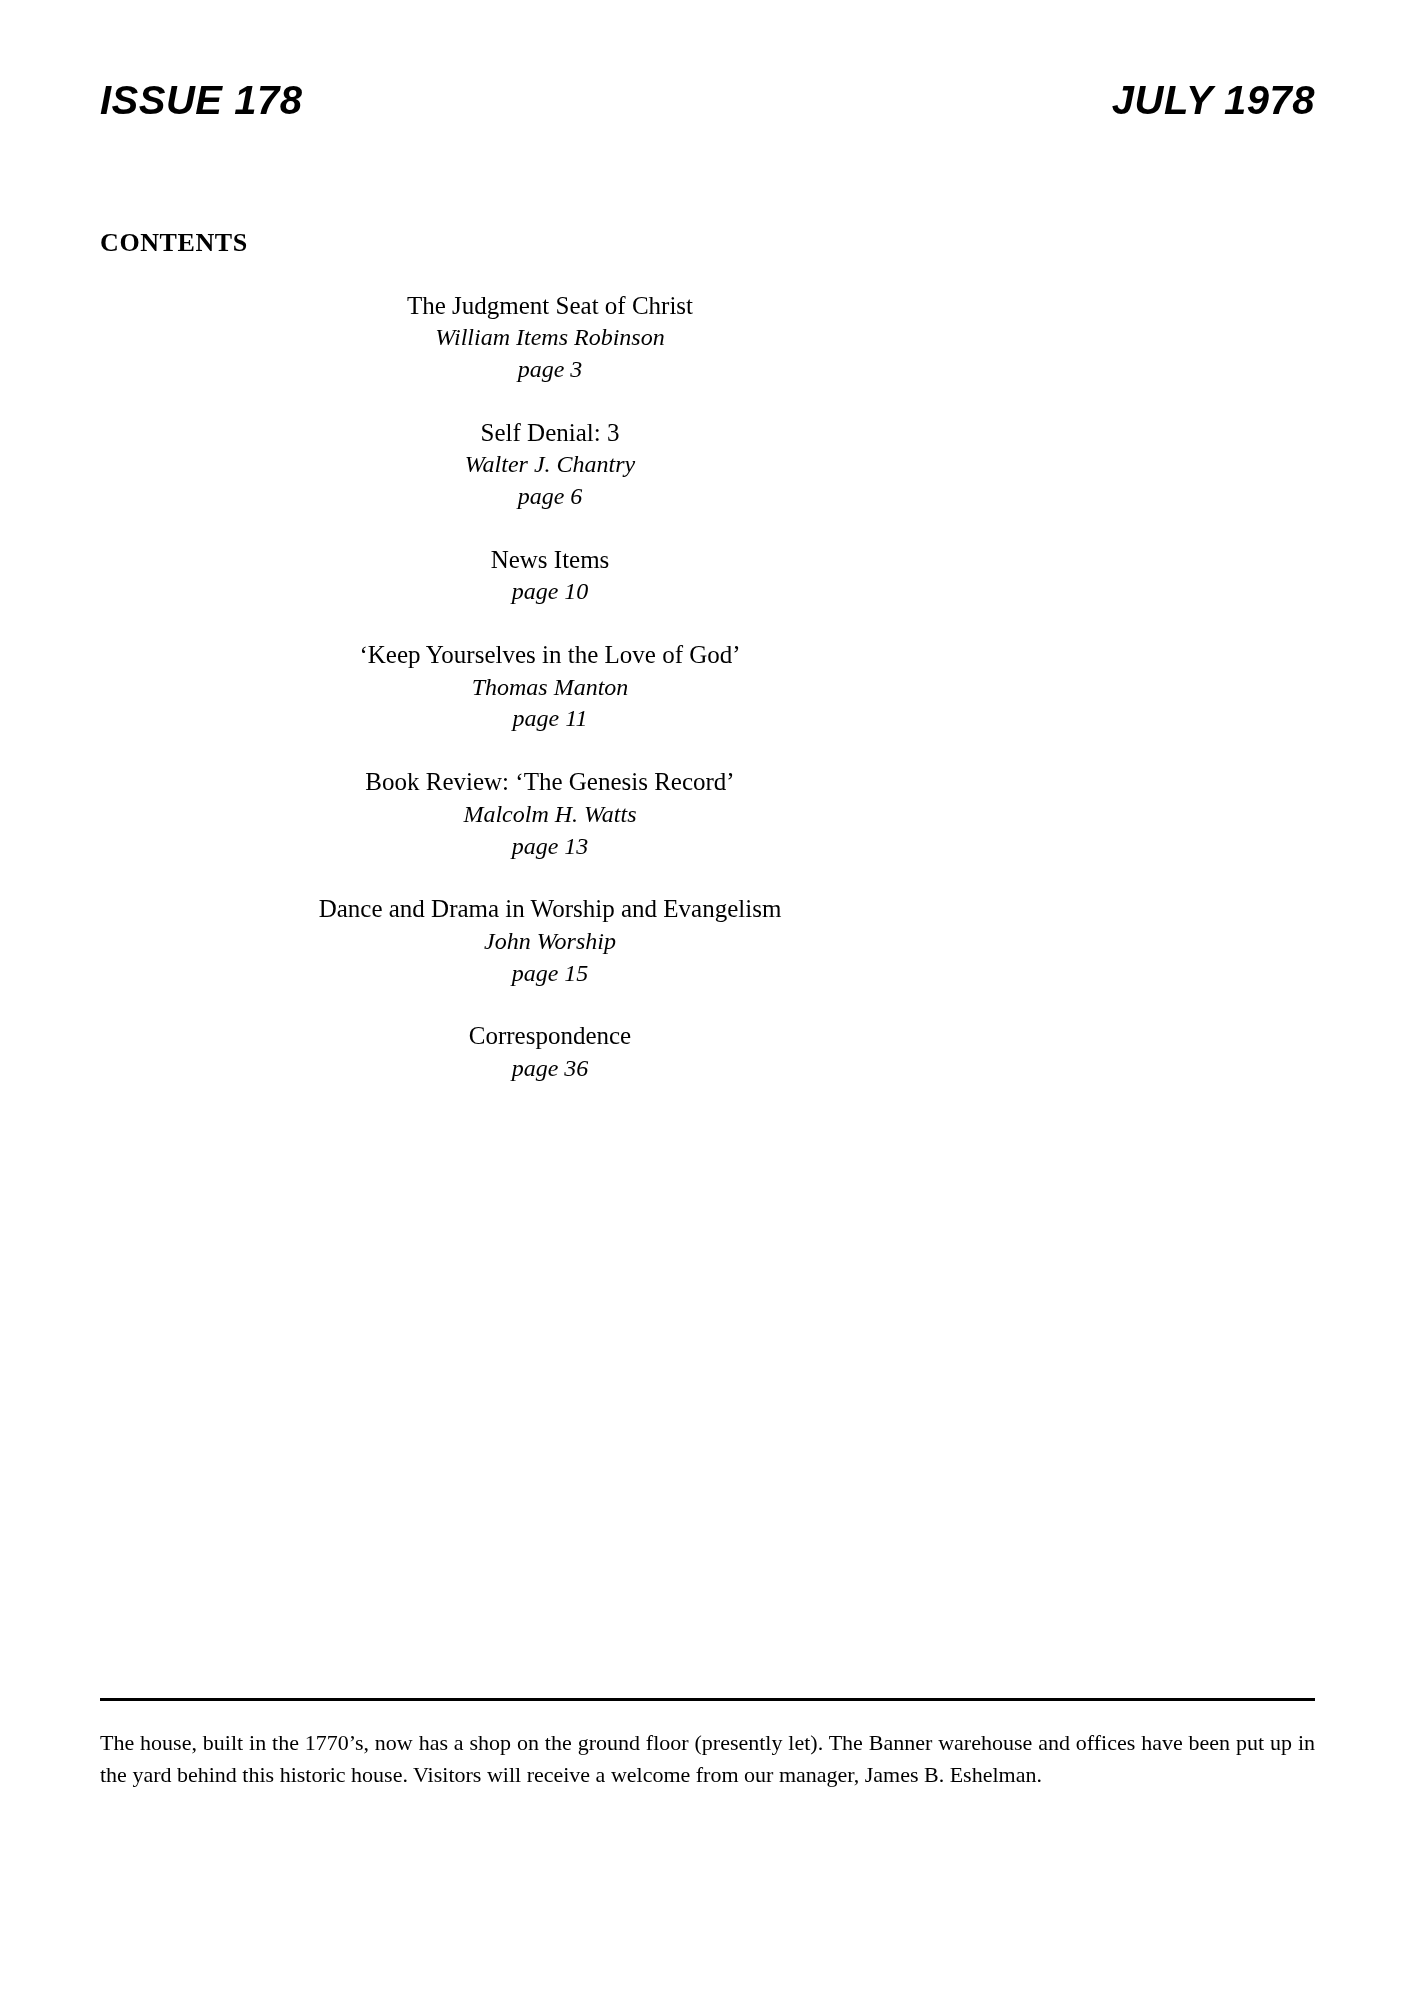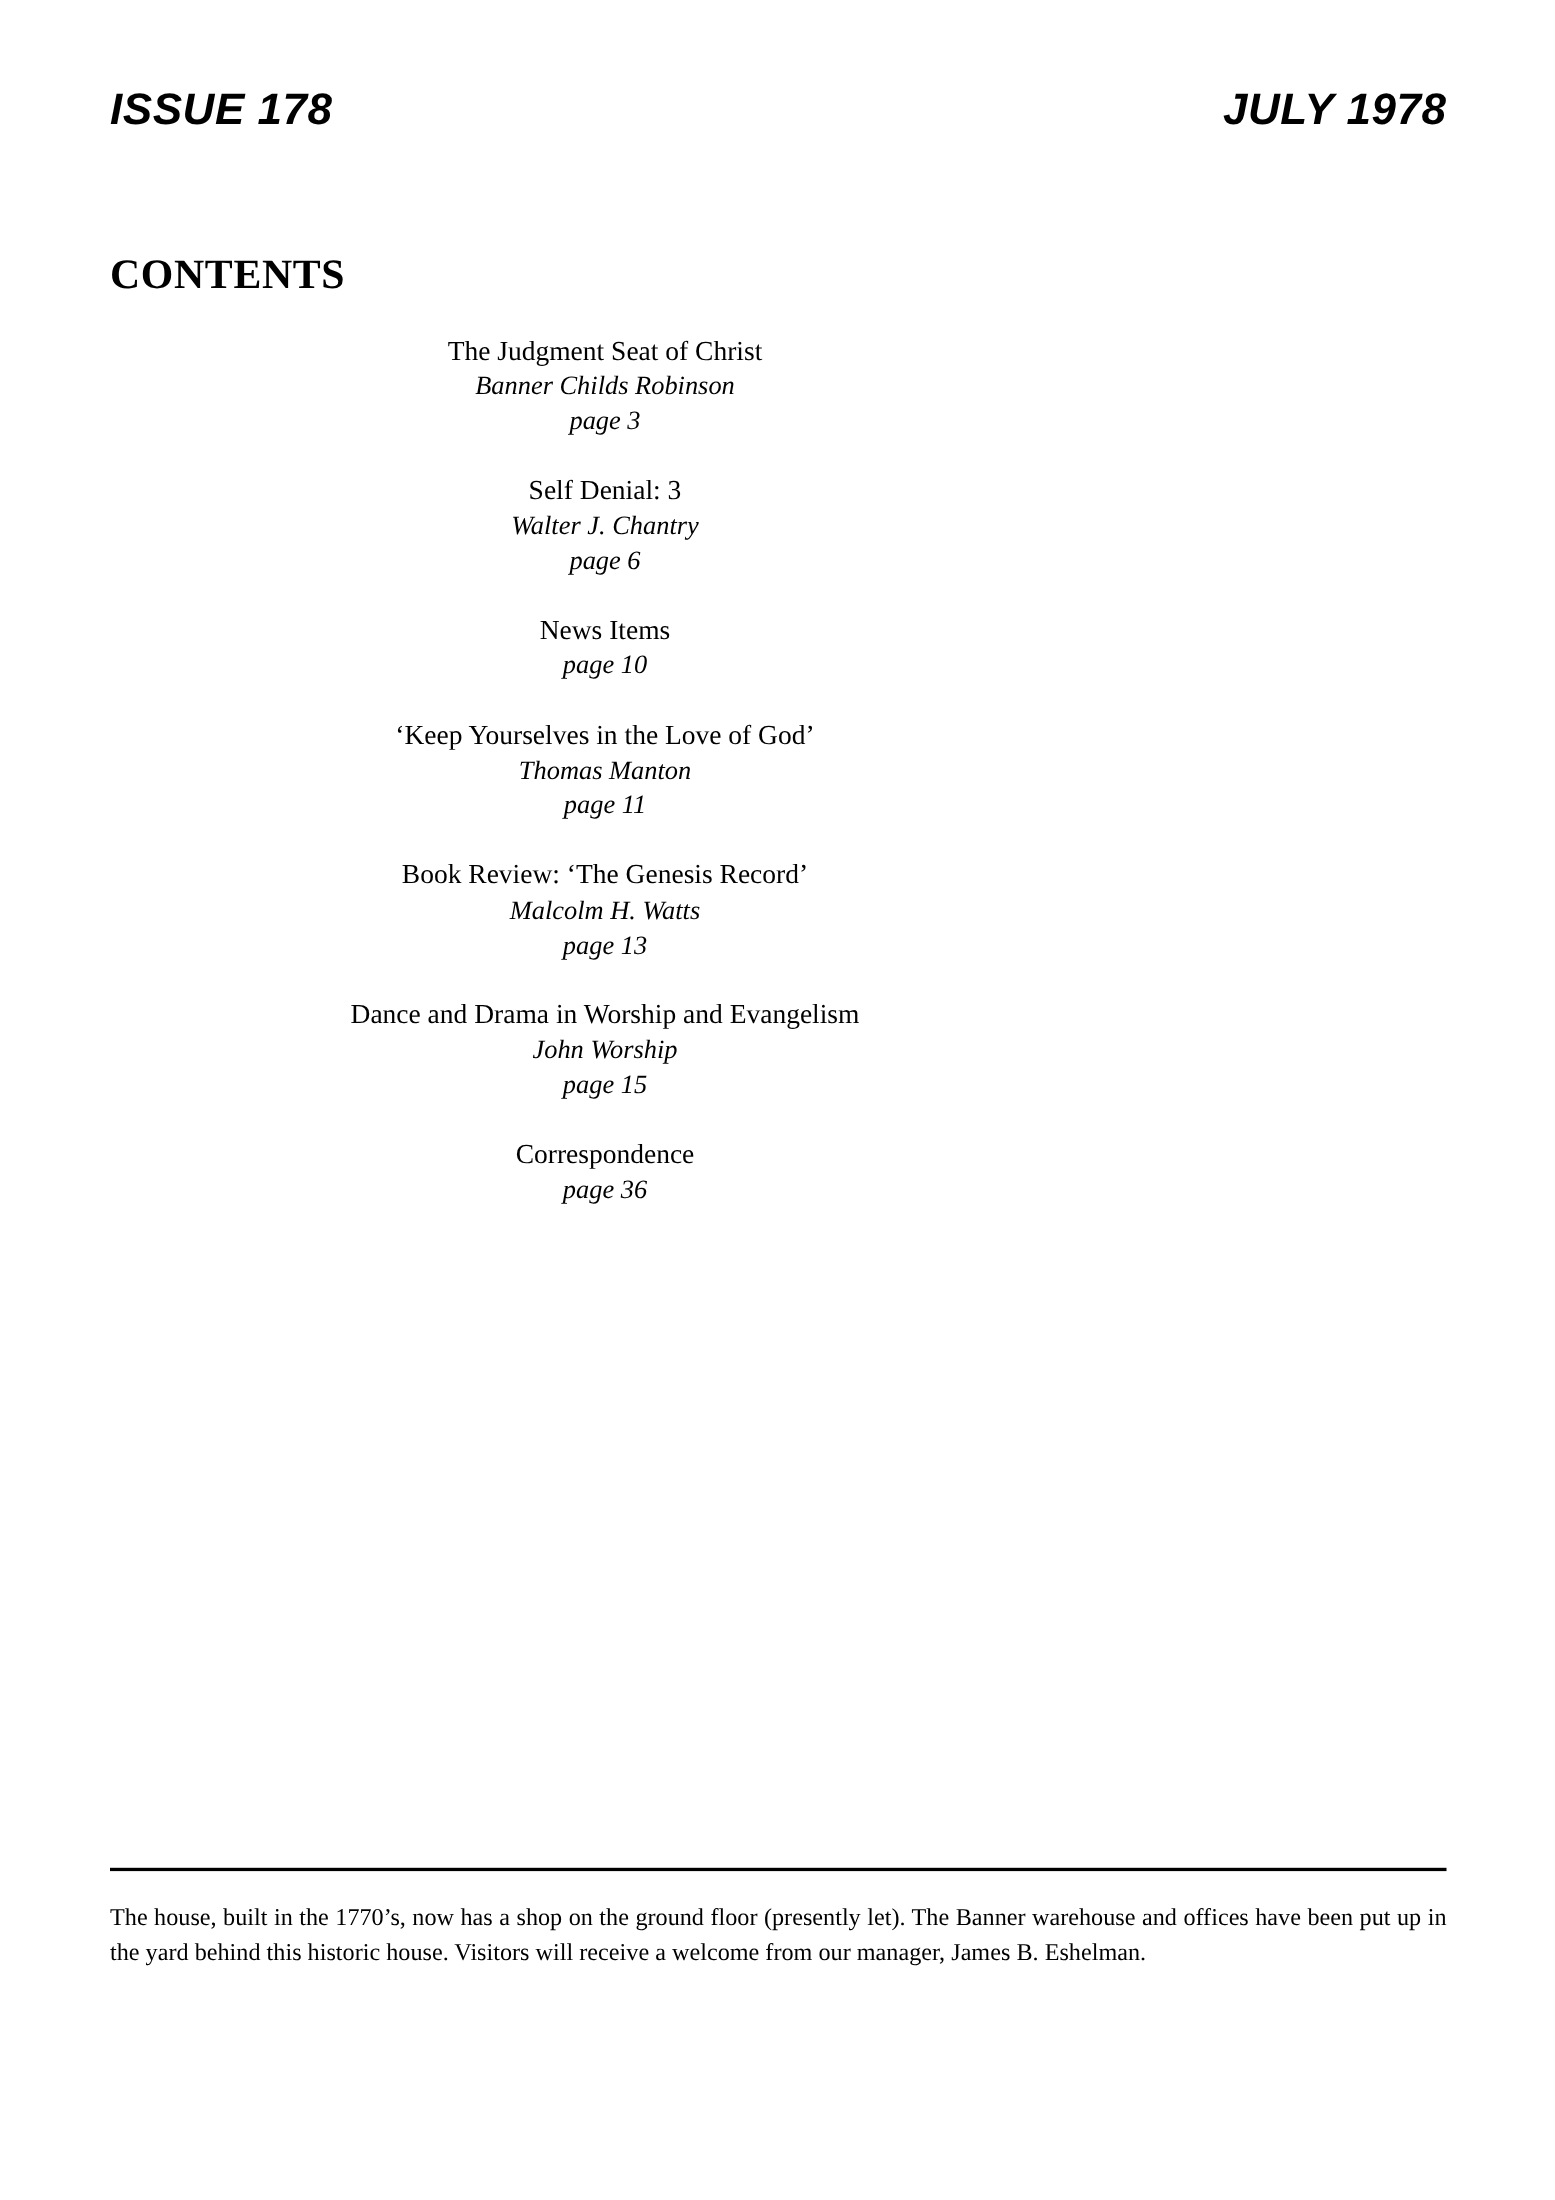--- a/index.html
+++ b/index.html
@@ -41,21 +41,21 @@
 
   .contents-wrap {
     position: absolute;
     left: 100px;
     top: 228px;
     width: 900px;
   }
   .contents-title {
     font-family: "Liberation Serif", serif;
     font-weight: bold;
-    font-size: 38px;
+    font-size: 26px;
     letter-spacing: 0.6px;
     margin: 0 0 31px 0;
   }
   .toc-entry {
     margin-bottom: 30px;
     text-align: center;
   }
   .toc-entry:last-child { margin-bottom: 0; }
   .toc-title {
     font-size: 25px;
@@ -115,21 +115,21 @@
   <div class="masthead">
     <div class="issue">ISSUE 178</div>
     <div class="date">JULY 1978</div>
   </div>
 
   <div class="contents-wrap">
     <div class="contents-title">CONTENTS</div>
 
     <div class="toc-entry">
       <div class="toc-title">The Judgment Seat of Christ</div>
-      <div class="toc-author">Banner Childs Robinson</div>
+      <div class="toc-author">William Items Robinson</div>
       <div class="toc-page">page 3</div>
     </div>
 
     <div class="toc-entry">
       <div class="toc-title">Self Denial: 3</div>
       <div class="toc-author">Walter J. Chantry</div>
       <div class="toc-page">page 6</div>
     </div>
 
     <div class="toc-entry">

